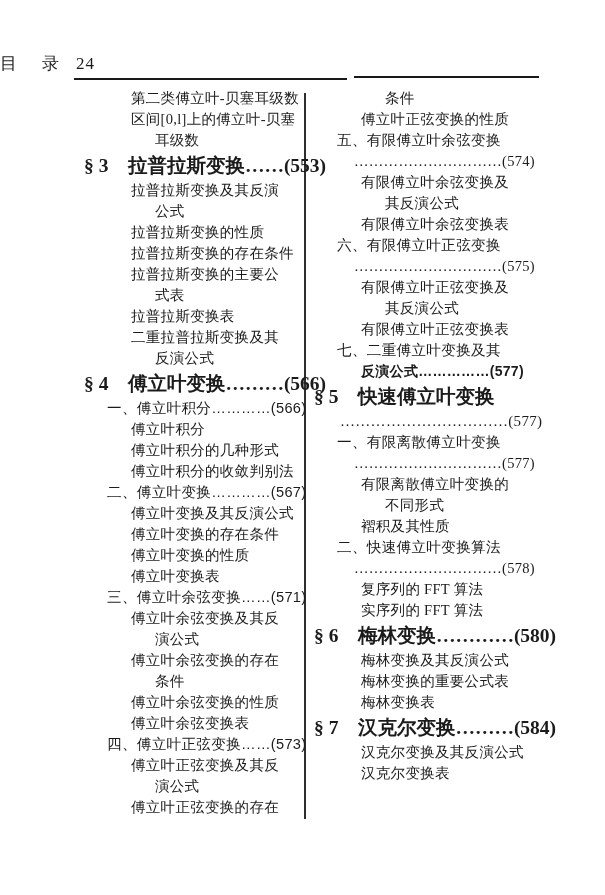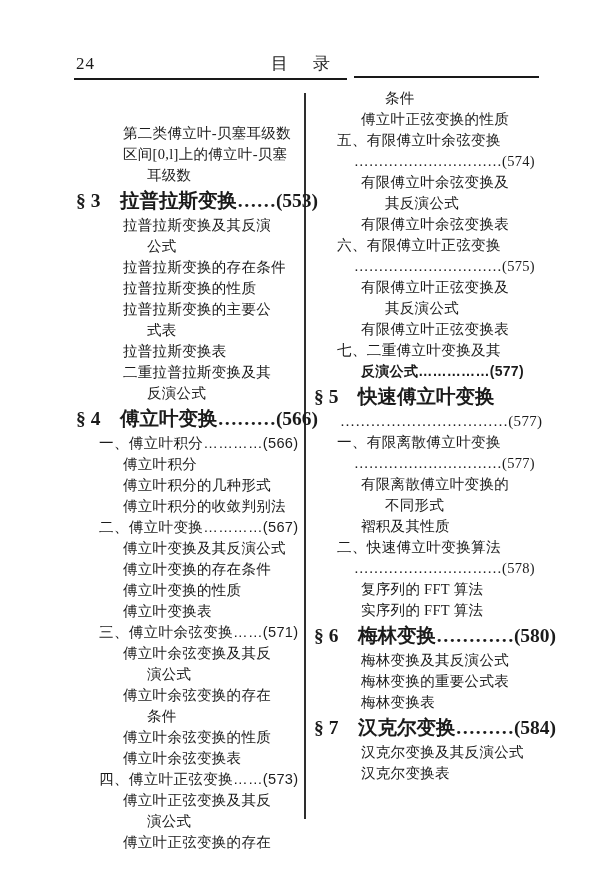--- a/index.html
+++ b/index.html
@@ -11,33 +11,33 @@
     color:#1b1b1b;
     overflow:hidden;
   }
   
   .page-number {
     position:absolute; left:76px; top:54px;
     font-size:17px; letter-spacing:1px;
   }
   .header-title {
     position:absolute; left:0; top:52px; width:605px;
-    text-align:center;
+    text-align:left;
     font-size:17px; letter-spacing:4px;
   }
   .rule-seg { position:absolute; background:#191919; }
   #rule-left  { left:74px;  top:78px; width:273px; height:2px; }
   #rule-right { left:354px; top:76px; width:185px; height:2px; }
   
   .divider {
     position:absolute; left:304px; top:93px;
     width:2px; height:726px; background:#2e2e2e;
   }
   .col { position:absolute; top:88px; }
-  #col-left  { left:76px;  width:228px;margin-top:35px; }
+  #col-left  { left:84px;  width:228px; }
   #col-right { left:314px; width:236px; }
   
   .ln {
     white-space:nowrap;
     font-size:14.5px;
     line-height:21px;
     letter-spacing:0.3px;
   }
   .ln.sec {
     font-size:19.5px;
@@ -73,22 +73,22 @@
 
 <div class="divider"></div>
 
 <div class="col" id="col-left">
     <div class="ln sub">第二类傅立叶-贝塞耳级数</div>
     <div class="ln sub">区间[0,l]上的傅立叶-贝塞</div>
     <div class="ln cont">耳级数</div>
     <div class="ln sec">§ 3　拉普拉斯变换……(553)</div>
     <div class="ln sub">拉普拉斯变换及其反演</div>
     <div class="ln cont">公式</div>
+    <div class="ln sub">拉普拉斯变换的性质</div>
     <div class="ln sub">拉普拉斯变换的存在条件</div>
-    <div class="ln sub">拉普拉斯变换的性质</div>
     <div class="ln sub">拉普拉斯变换的主要公</div>
     <div class="ln cont">式表</div>
     <div class="ln sub">拉普拉斯变换表</div>
     <div class="ln sub">二重拉普拉斯变换及其</div>
     <div class="ln cont">反演公式</div>
     <div class="ln sec">§ 4　傅立叶变换………(566)</div>
     <div class="ln num">一、傅立叶积分…………(566)</div>
     <div class="ln sub">傅立叶积分</div>
     <div class="ln sub">傅立叶积分的几种形式</div>
     <div class="ln sub">傅立叶积分的收敛判别法</div>

